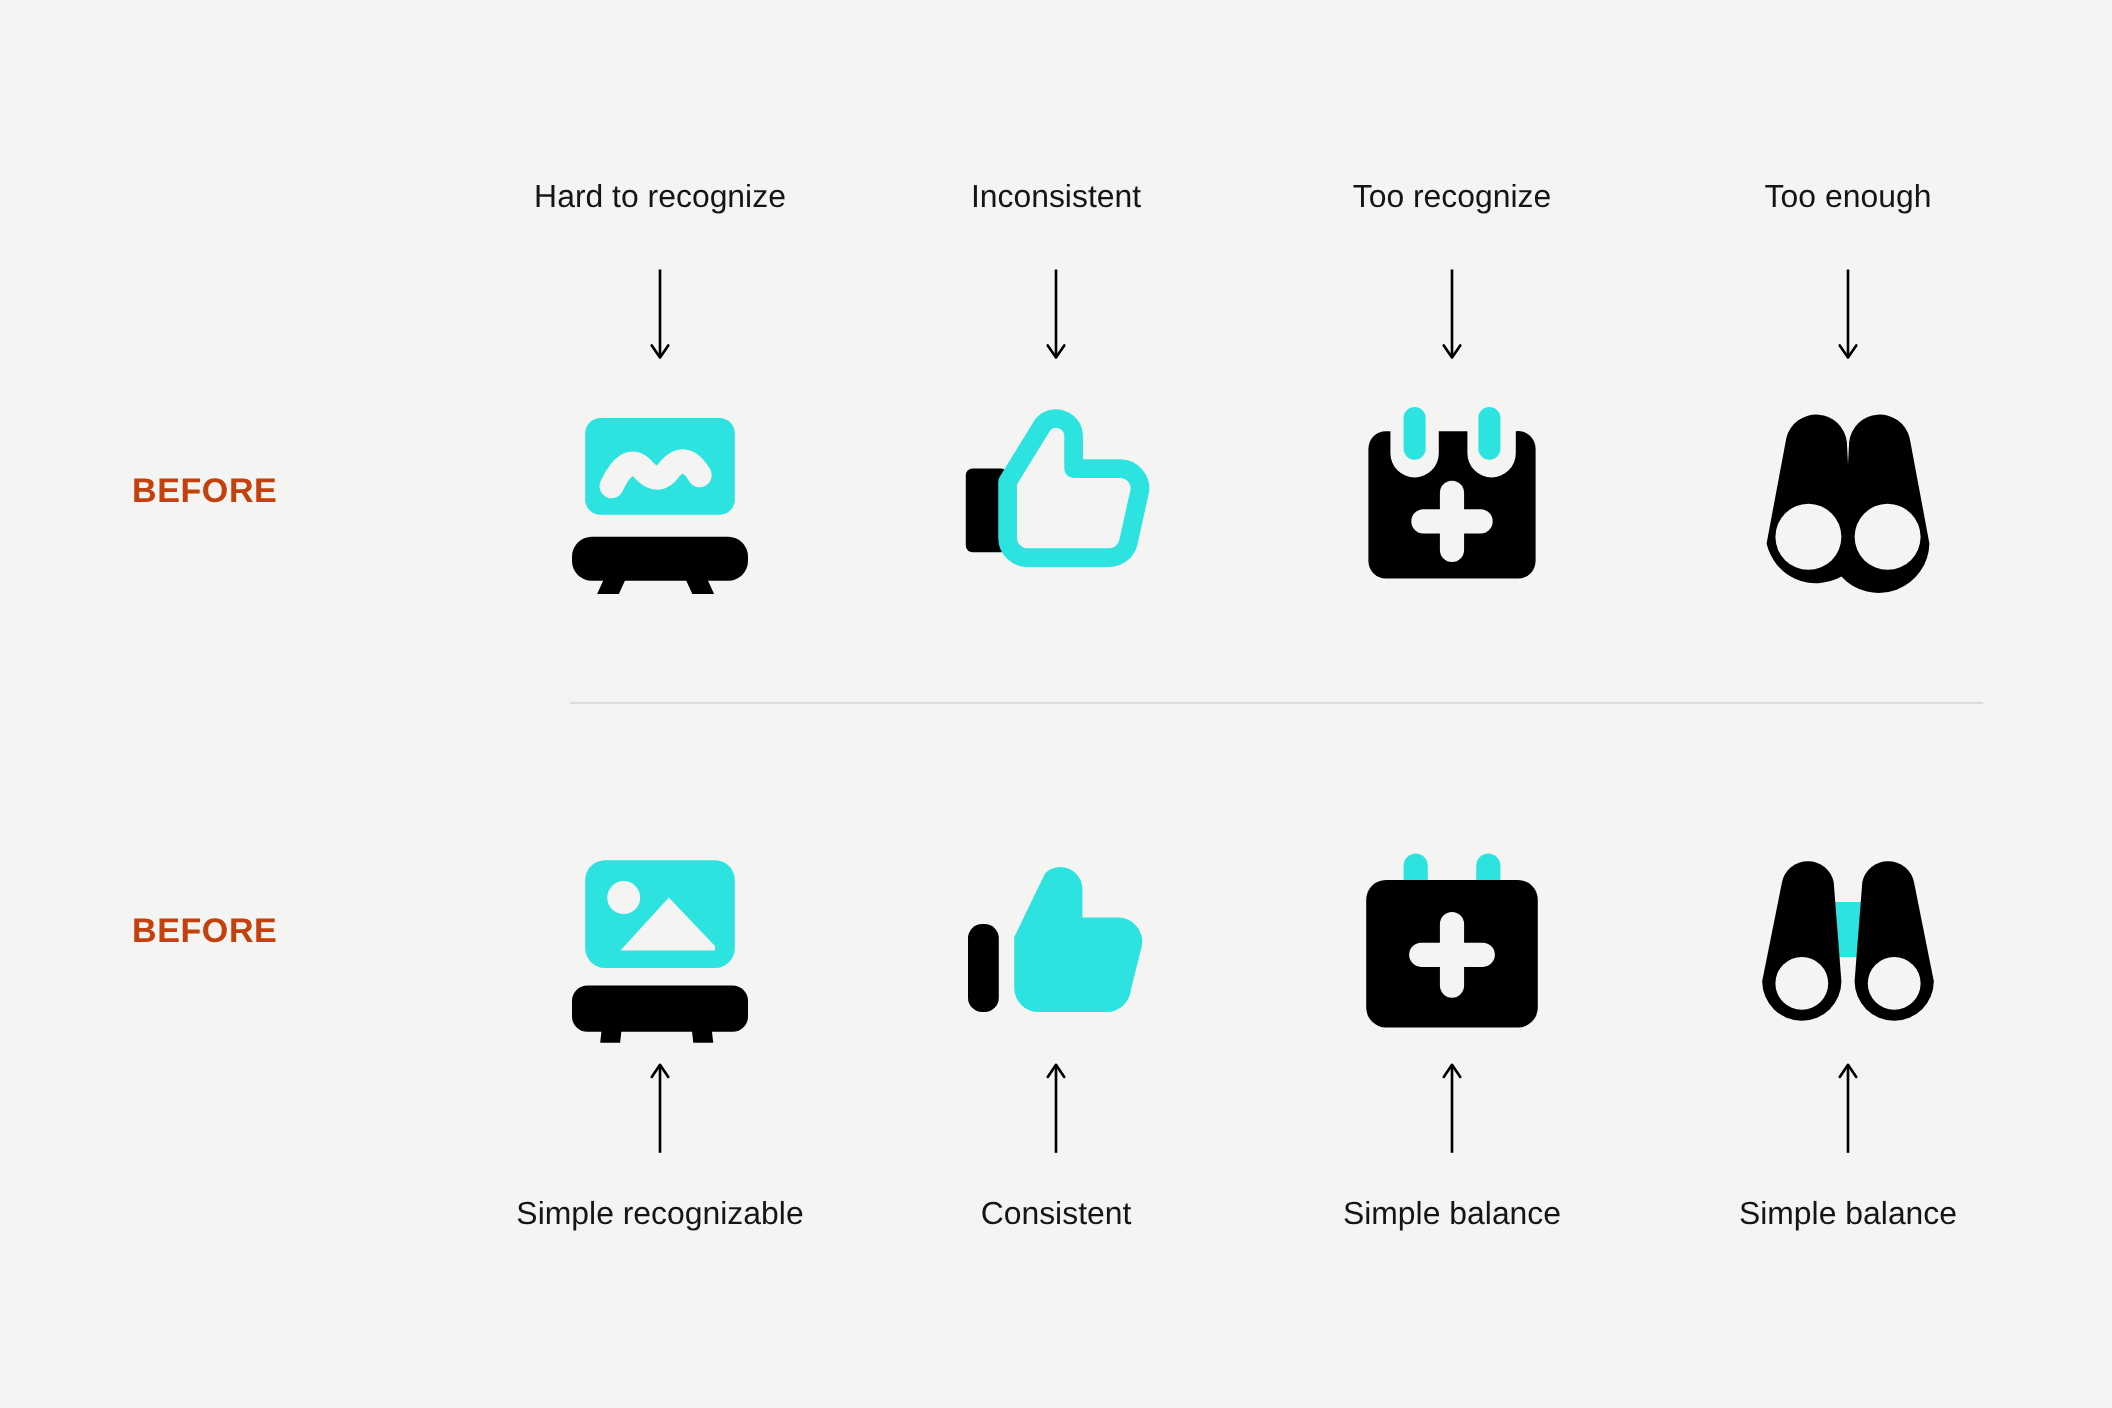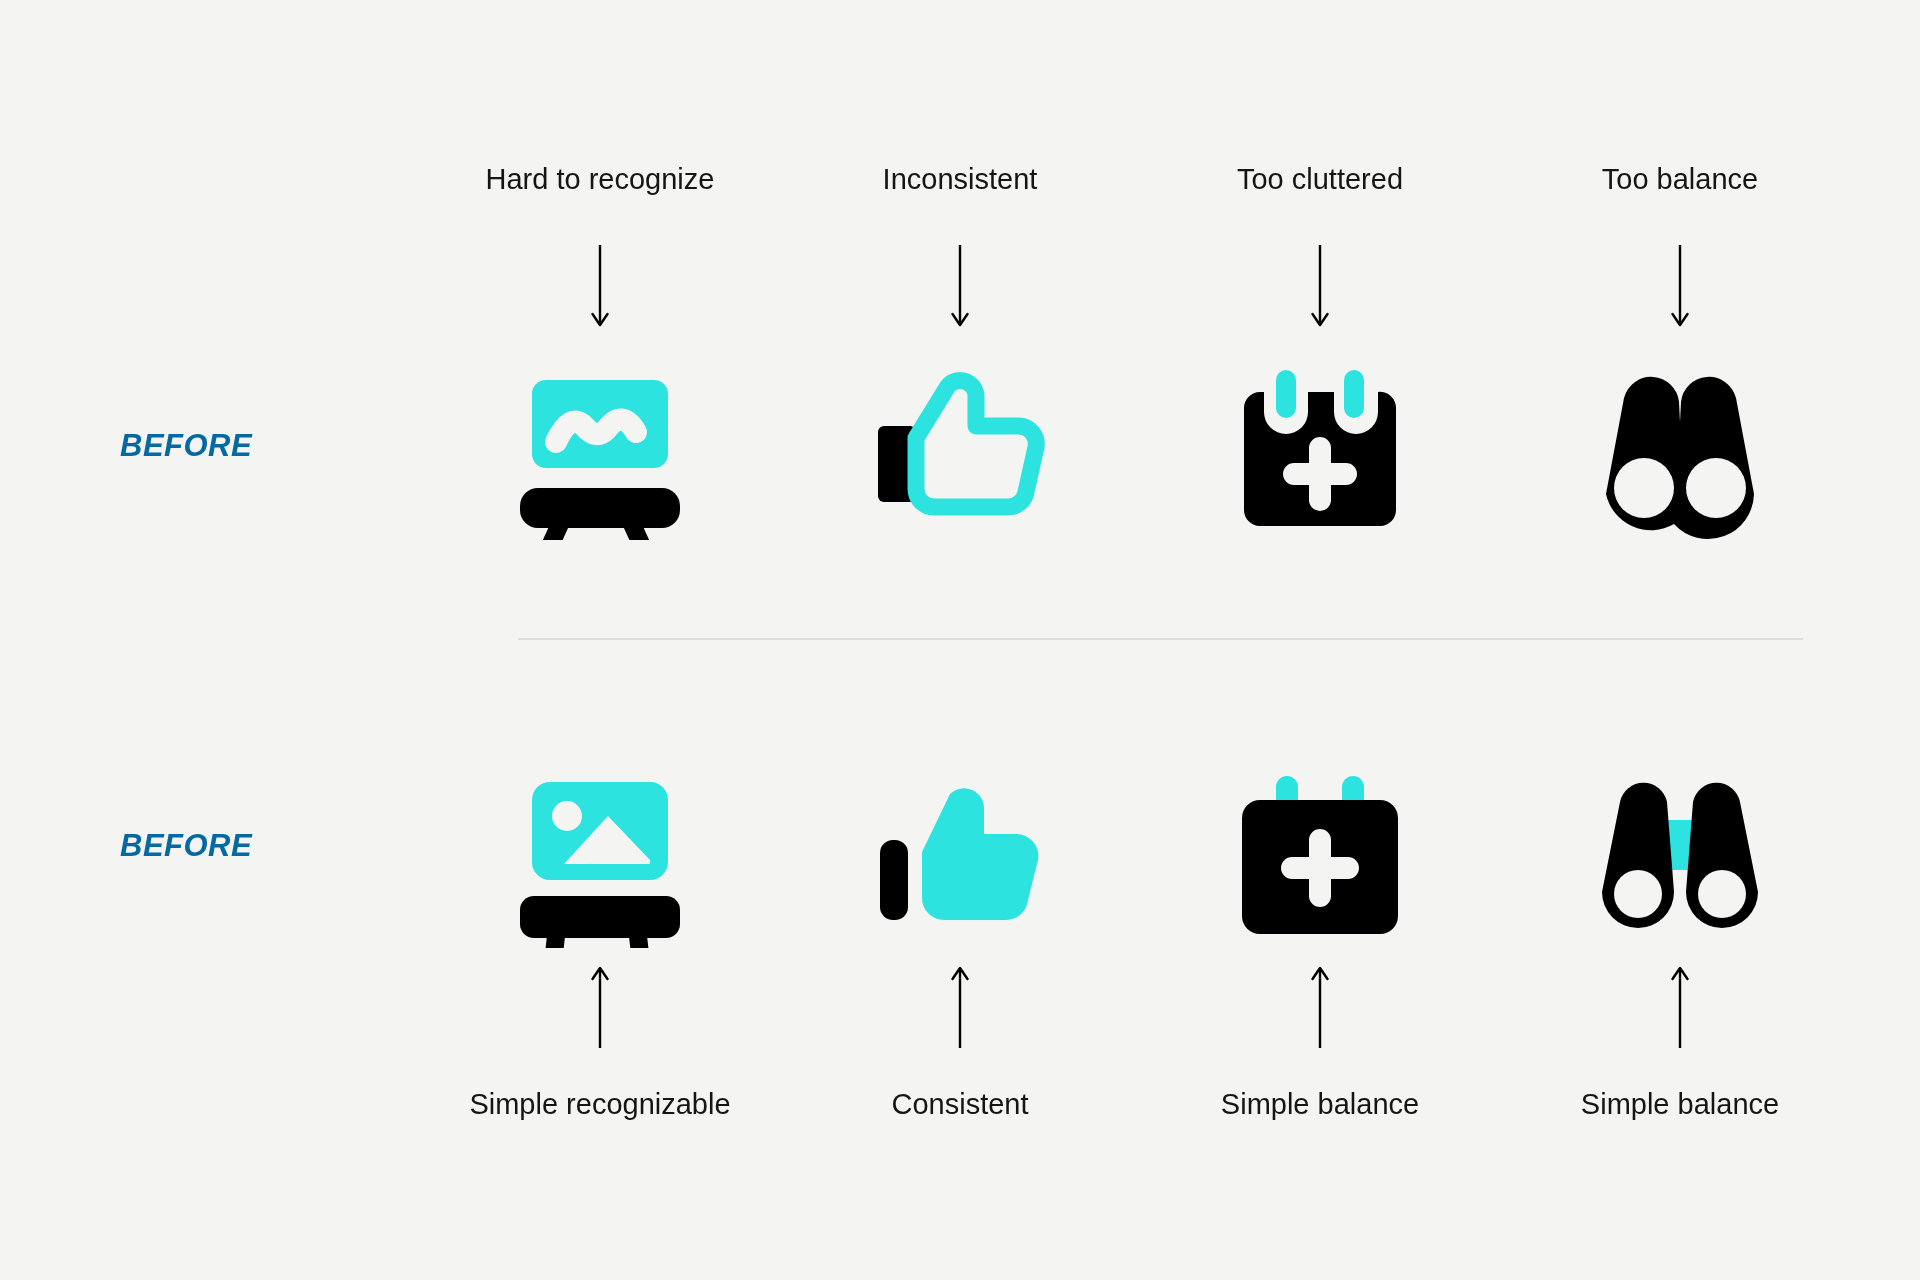--- a/index.html
+++ b/index.html
@@ -19,23 +19,22 @@
     position: absolute;
     inset: 0;
   }
 
   
   .row-label {
     position: absolute;
     font-weight: bold;
     font-size: 31px;
     letter-spacing: 0.5px;
-    color: #0369a1;
+    color: #c2410c;
     white-space: nowrap;
-    font-style: italic;
   }
   .row-label.before { left: 120px; top: 428px; }
   .row-label.after  { left: 120px; top: 828px; }
 
   
   .caption {
     position: absolute;
     font-size: 29px;
     color: #151515;
     white-space: nowrap;
@@ -86,22 +85,22 @@
 <div class="canvas">
 
   <div class="row-label before">BEFORE</div>
   <div class="row-label after">BEFORE</div>
 
   <div class="divider"></div>
 
   <div class="caption top" style="left:600px">Hard to recognize</div>
 
   <div class="caption top" style="left:960px">Inconsistent</div>
-  <div class="caption top" style="left:1320px">Too cluttered</div>
-  <div class="caption top" style="left:1680px">Too balance</div>
+  <div class="caption top" style="left:1320px">Too recognize</div>
+  <div class="caption top" style="left:1680px">Too enough</div>
 
   <div class="arrow top" style="left:600px">
     <svg width="28" height="86" viewBox="0 0 28 86">
       <path d="M14 0 V78" stroke="#000" stroke-width="2.4" fill="none"></path>
       <path d="M6.5 69 L14 80 L21.5 69" stroke="#000" stroke-width="2.4" fill="none" stroke-linecap="round" stroke-linejoin="round"></path>
     </svg>
   </div>
   <div class="arrow top" style="left:960px">
     <svg width="28" height="86" viewBox="0 0 28 86">
       <path d="M14 0 V78" stroke="#000" stroke-width="2.4" fill="none"></path>

